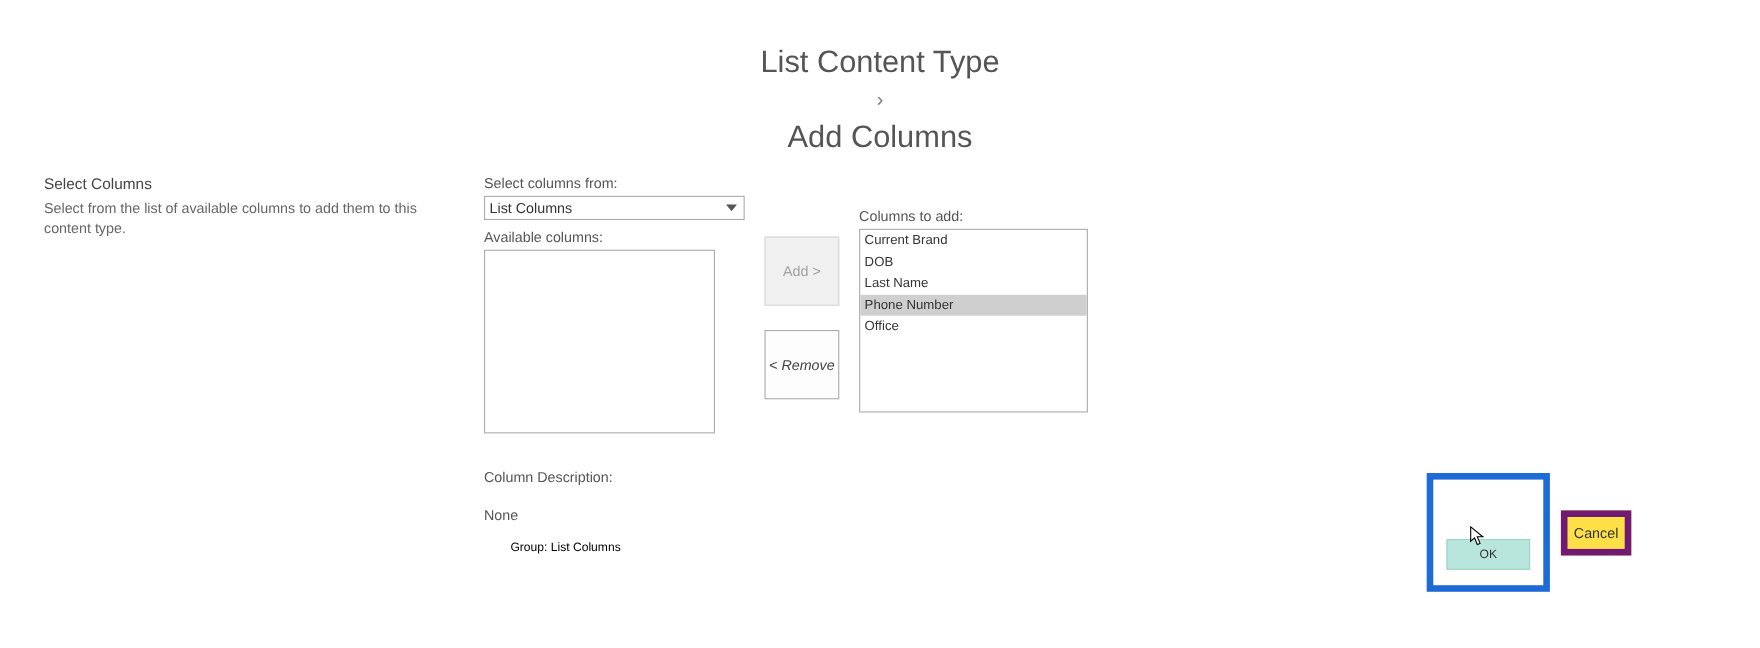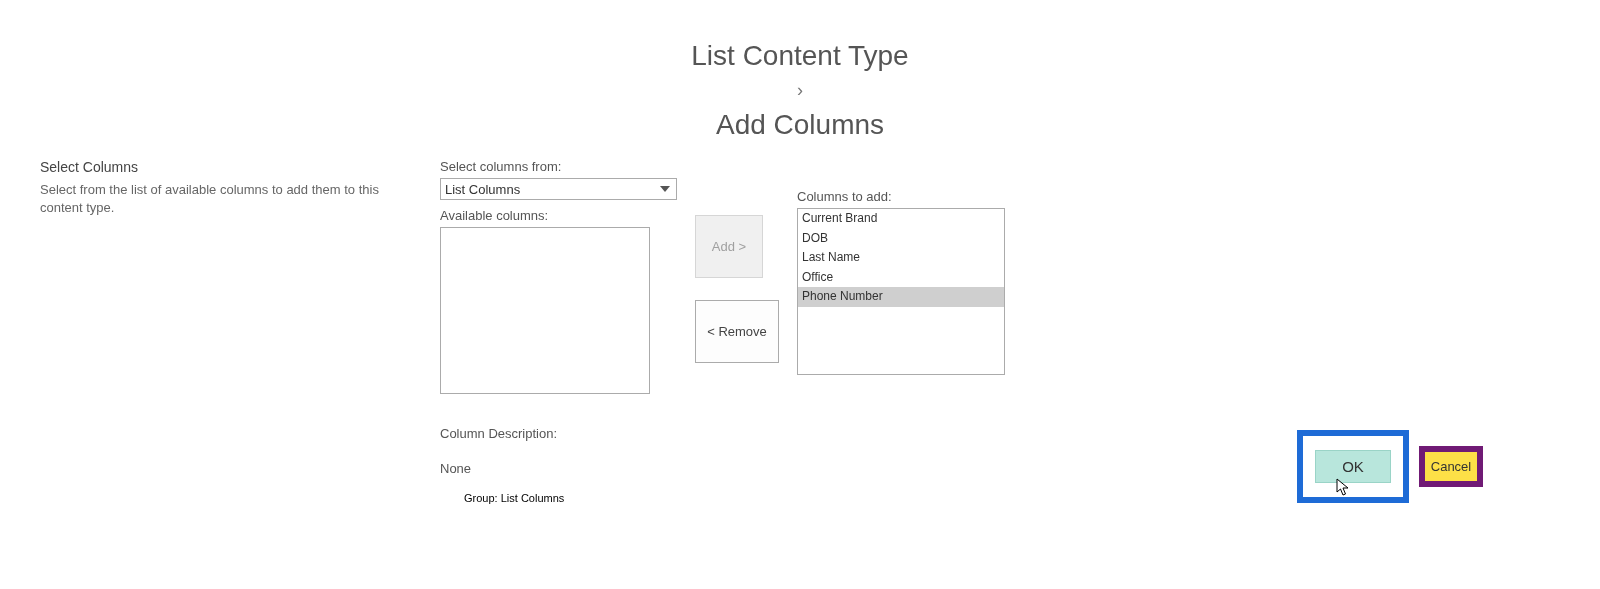--- a/index.html
+++ b/index.html
@@ -128,21 +128,22 @@
     }
     .btn-add {
       width: 68px;
       margin-left: 0;
       background: #f0f0f0;
       color: #a0a0a0;
       border-color: #d6d6d6;
       cursor: default;
     }
     .btn-remove {
-      width: 84px;
+      width: 68px;
+      font-style: italic;
     }
     .desc-block {
       margin-top: 12px;
       font-size: 13px;
       color: #555;
     }
     .desc-block .row {
       margin-bottom: 2px;
       margin-top: 20px;
     }
@@ -165,22 +166,23 @@
       padding: 14px 12px;
       display: inline-block;
       position: relative;
     }
     .btn-ok {
       width: 76px;
       padding: 7px 0;
       background: #b8e6dc;
       border: 1px solid #9ad4c7;
       color: #333;
-      font-size: 15px;
-      cursor: pointer;
+      font-size: 11px;
+      cursor: pointer;
+      margin-top: 40px;
     }
     .btn-cancel {
       width: 64px;
       padding: 7px 0;
       background: #fde047;
       border: 6px solid #701a75;
       color: #333;
       font-size: 13px;
       cursor: pointer;
       margin-left: 10px;
@@ -240,22 +242,22 @@
         <button class="btn btn-add" disabled="">Add &gt;</button>
         <button class="btn btn-remove">&lt; Remove</button>
       </div>
 
       <div class="col-block">
         <div class="field-label" style="margin-top:30px;">Columns to add:</div>
         <div class="listbox listbox-wide" id="toadd-list">
             <div class="list-item">Current Brand</div>
             <div class="list-item">DOB</div>
             <div class="list-item">Last Name</div>
+            <div class="list-item selected">Phone Number</div>
             <div class="list-item">Office</div>
-            <div class="list-item selected">Phone Number</div>
           </div>
       </div>
     </div>
   </div>
 </div>
 
 <div class="footer-buttons">
   <div class="footer-wrap">
     <span class="ok-highlight">
       <button class="btn-ok">OK</button>

